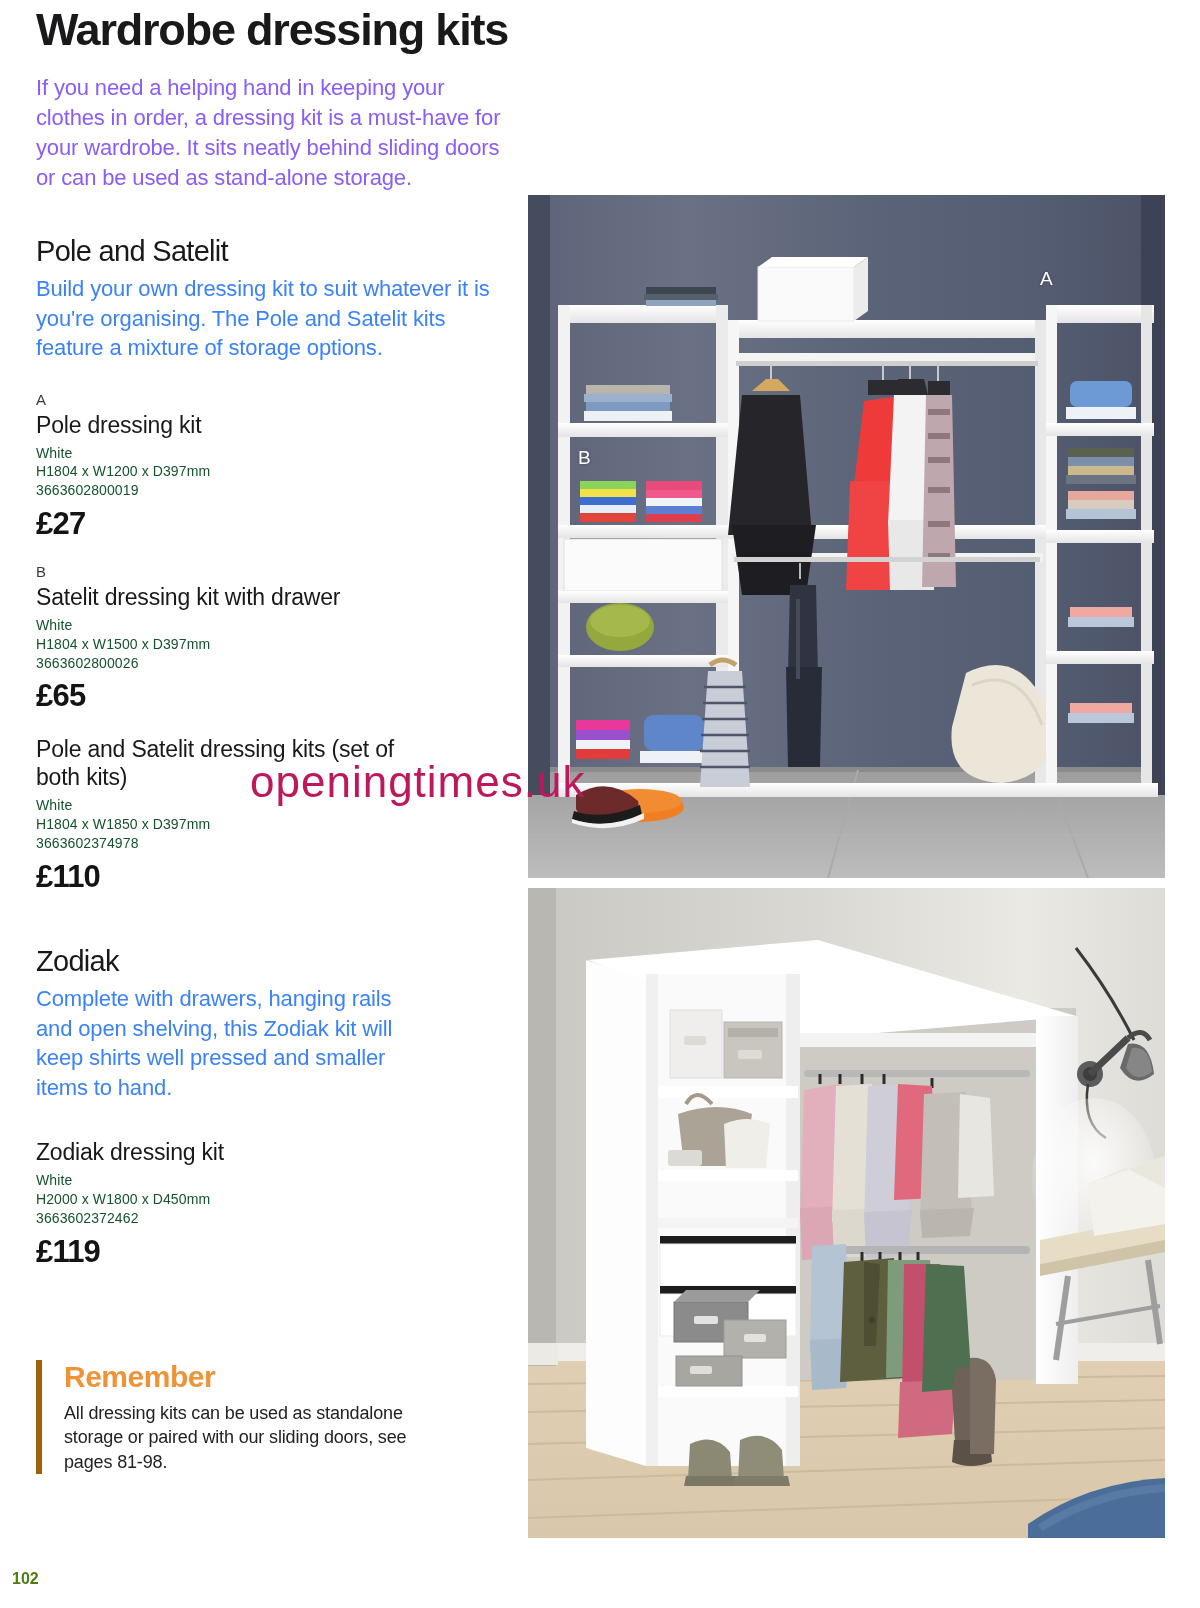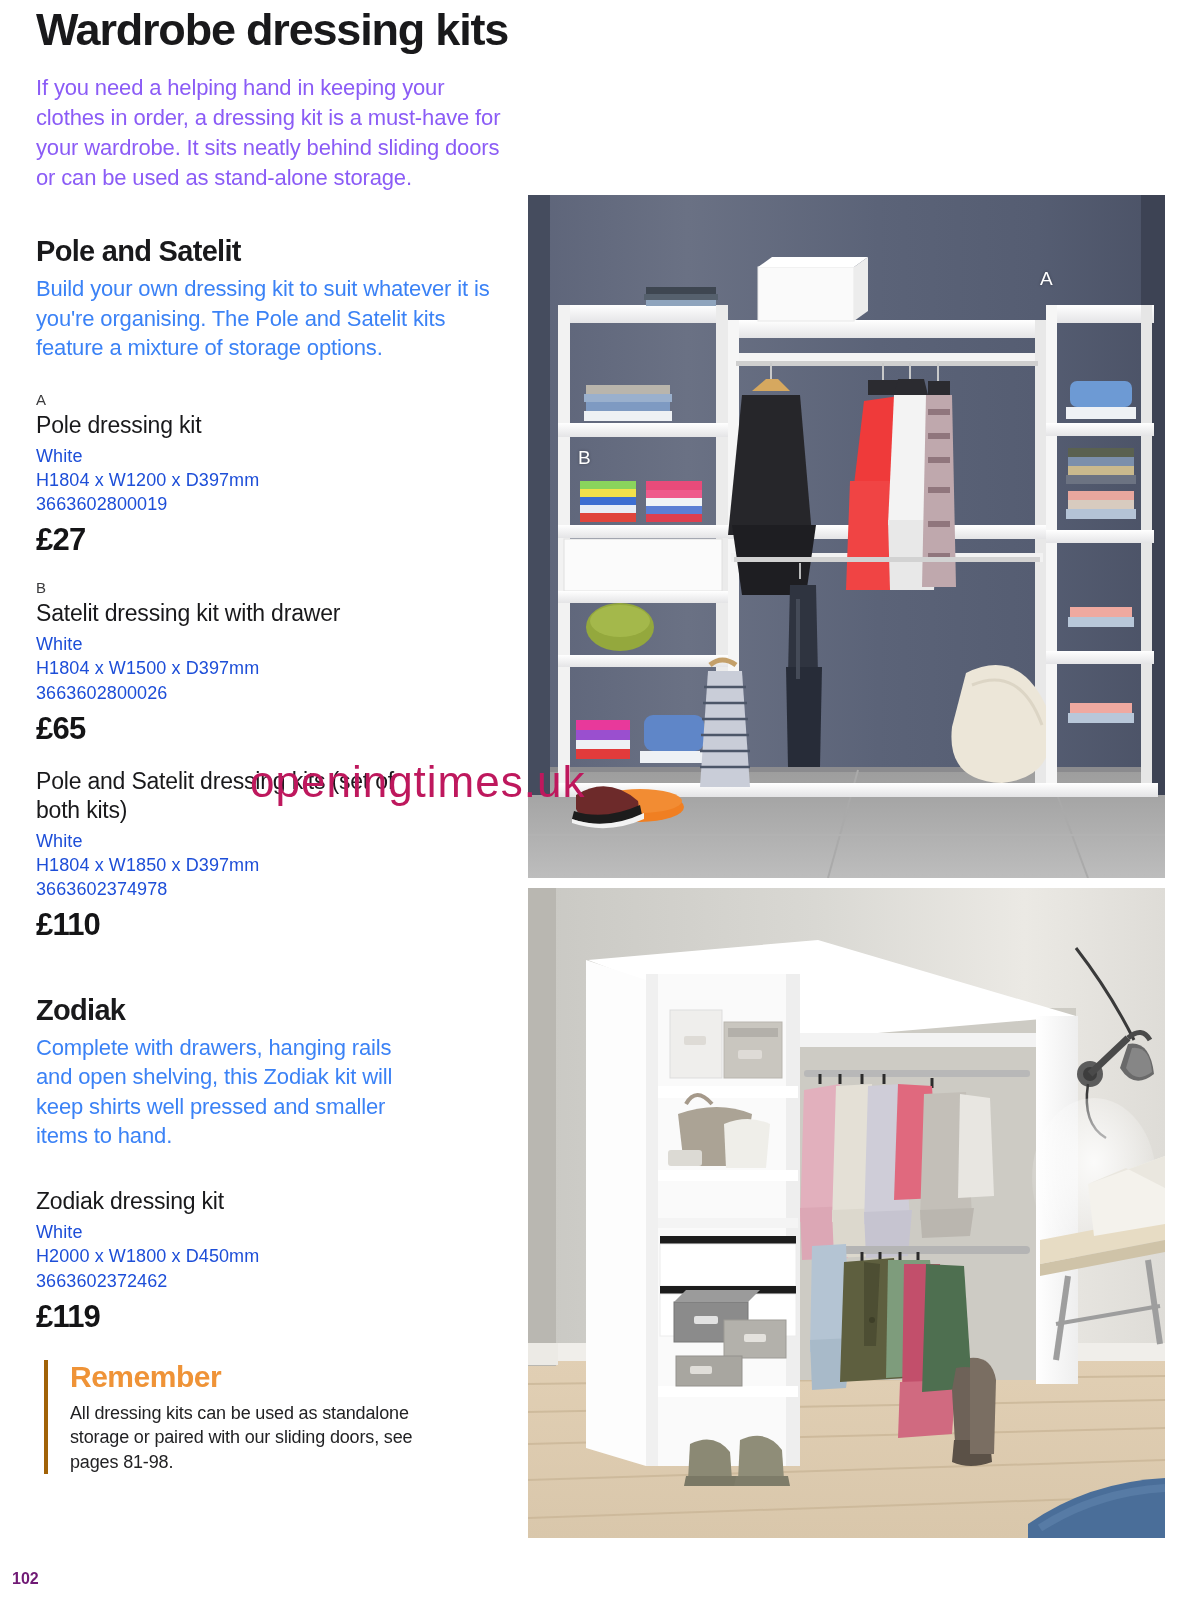--- a/index.html
+++ b/index.html
@@ -40,21 +40,21 @@
     font-size: 22px;
     line-height: 1.37;
     margin-top: 18px;
     color: #8b5cf6;
     letter-spacing: -0.15px;
     width: 470px;
   }
 
   .section-head {
     font-size: 29px;
-    font-weight: bold;
+    font-weight: normal;
     letter-spacing: -0.7px;
     color: #19191b;
   }
 
   .section-body {
     font-size: 22px;
     line-height: 1.34;
     margin-top: 6px;
     color: #3b82f6;
     letter-spacing: -0.15px;
@@ -69,45 +69,44 @@
 
   .prod-name {
     font-size: 23px;
     line-height: 1.22;
     color: #19191b;
     letter-spacing: -0.2px;
     margin-top: 2px;
   }
 
   .prod-meta {
-    font-size: 18px;
+    font-size: 14px;
     line-height: 1.35;
-    color: #1d4ed8;
+    color: #14532d;
     margin-top: 5px;
     letter-spacing: 0.1px;
   }
 
   .price {
     font-size: 31px;
     font-weight: bold;
     letter-spacing: -0.8px;
     color: #141416;
     margin-top: 8px;
     line-height: 1.05;
   }
 
   
   .remember {
     position: absolute;
     left: 36px;
     top: 1360px;
     width: 420px;
     padding-left: 22px;
-    border-left: 4px solid #a16207;
-    margin-left: 8px;
+    border-left: 6px solid #a16207;
   }
   .remember-title {
     font-size: 30px;
     font-weight: bold;
     color: #ef9337;
     letter-spacing: -0.5px;
     line-height: 1.1;
   }
   .remember-body {
     font-size: 18px;
@@ -116,21 +115,21 @@
     margin-top: 8px;
     letter-spacing: -0.15px;
   }
 
   .page-num {
     position: absolute;
     left: 12px;
     top: 1570px;
     font-size: 16px;
     font-weight: bold;
-    color: #701a75;
+    color: #4d7c0f;
   }
 
   
   .watermark {
     position: absolute;
     left: 250px;
     top: 757px;
     font-size: 44px;
     color: #be185d;
     letter-spacing: 1px;

